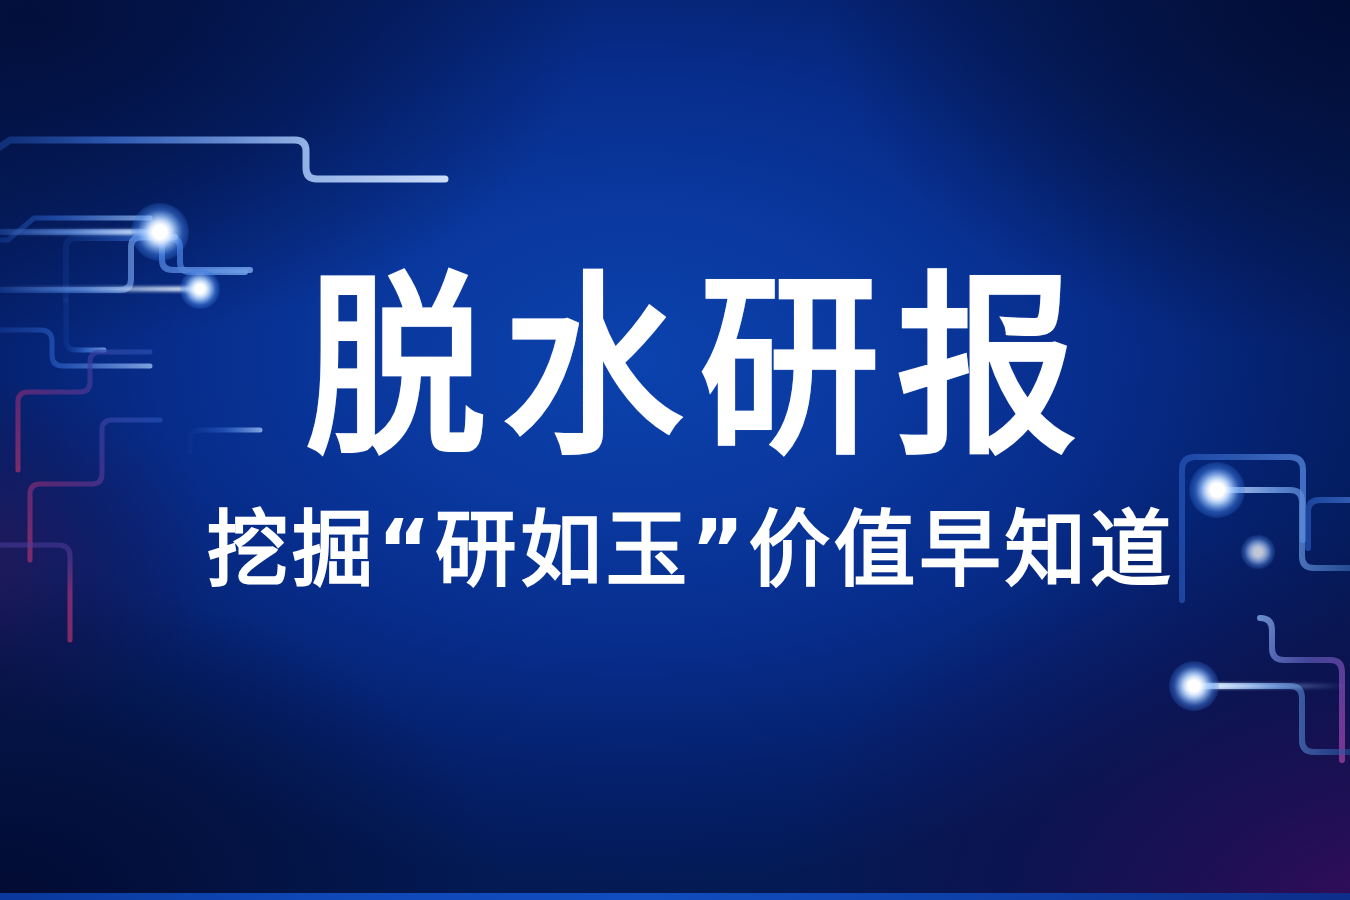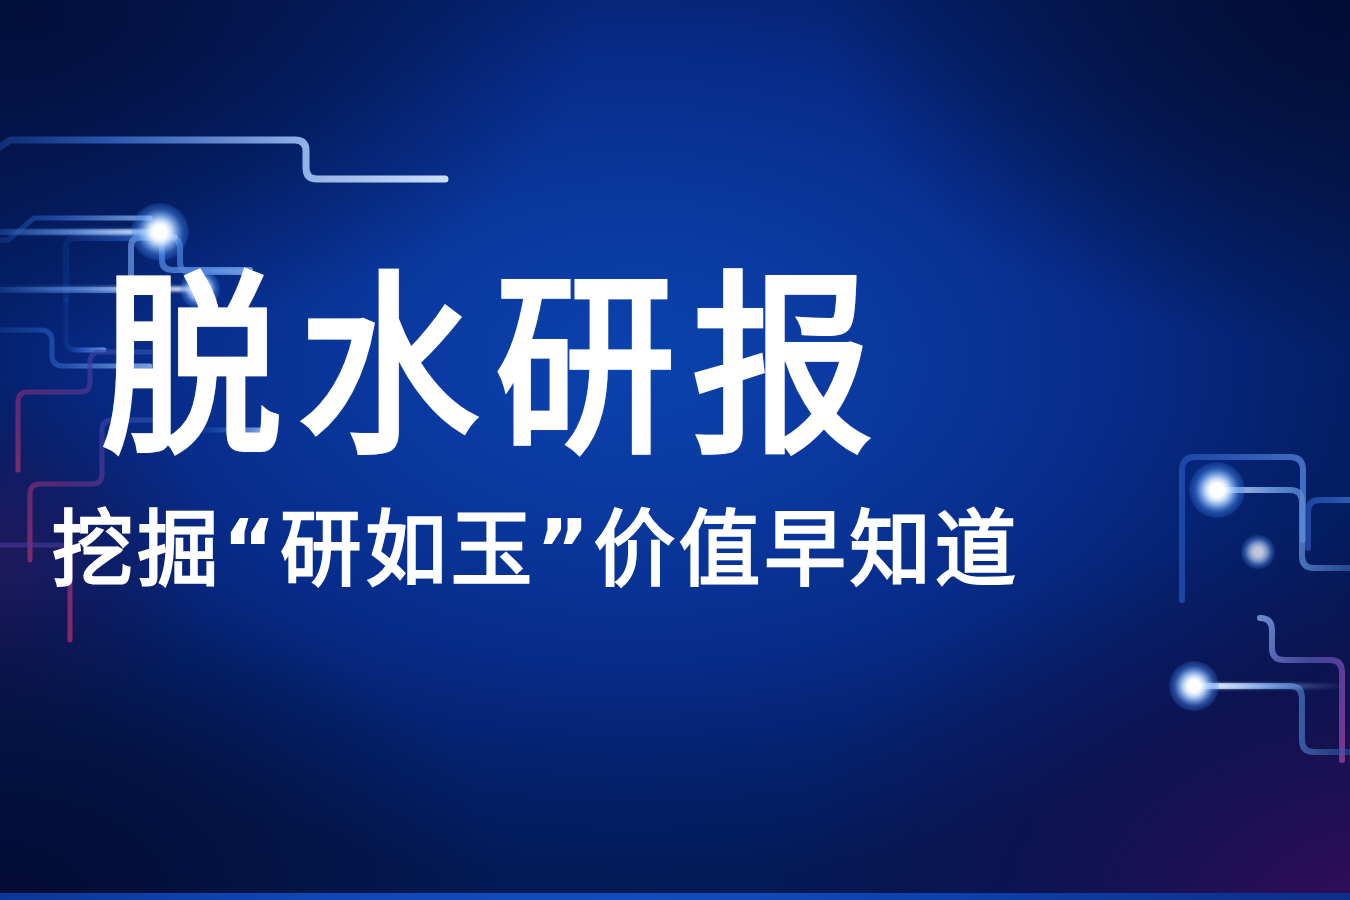--- a/index.html
+++ b/index.html
@@ -135,20 +135,21 @@
                 rgba(160,200,255,0.45) 45%,
                 rgba(225,240,255,0.85) 82%,
                 rgba(255,255,255,0.95) 100%);
   }
 
   
   .text-wrap {
     position: absolute;
     left: 0; right: 0;
     top: 268px;
+    text-align: center;
     z-index: 30;
     padding-left: 32px;
   }
   .main-title {
     color: #ffffff;
     font-weight: 900;
     font-size: 196px;
     line-height: 200px;
     letter-spacing: 18px;
     text-indent: 18px;

